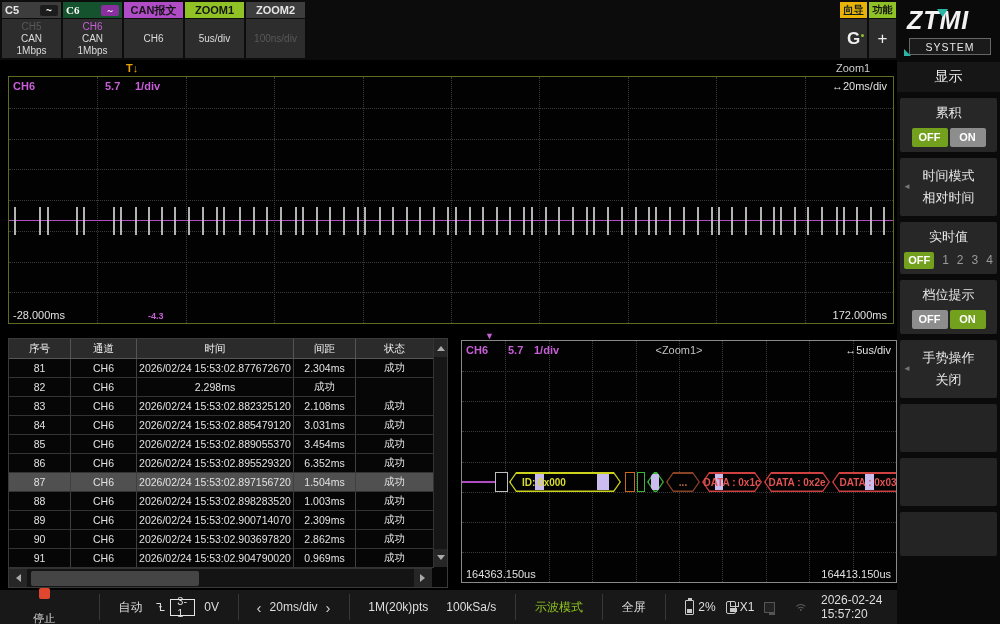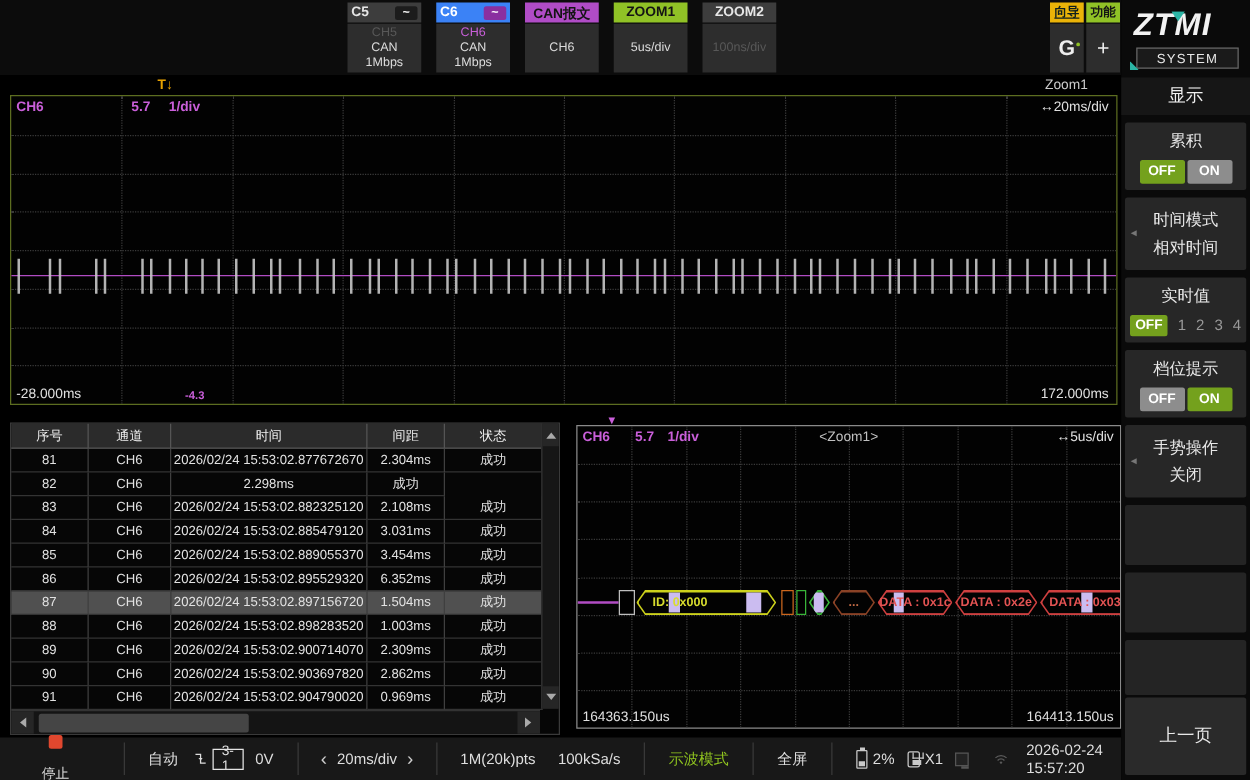--- a/index.html
+++ b/index.html
@@ -1,29 +1,29 @@
 <!DOCTYPE html>
 <html><head>
 <meta charset="utf-8">
 <style>
   * { margin:0; padding:0; box-sizing:border-box; }
   html,body { background:#000; }
   .screen { position:relative; width:1000px; height:624px; background:#000; overflow:hidden;
             font-family:"Liberation Sans", sans-serif; color:#ddd; }
 
   
-  .topbar { position:absolute; left:0; top:0; width:897px; height:60px; background:#0c0c0c; display:flex; gap:12px; padding:2px 0 0 2px;justify-content:center; }
+  .topbar { position:absolute; left:0; top:0; width:897px; height:60px; background:#0c0c0c; display:flex; gap:2px; padding:2px 0 0 2px; }
   .tab { width:59px; }
   .tab-header { height:16px; display:flex; align-items:center; justify-content:space-between; padding:0 3px; font-size:11px; font-weight:bold; }
   .tab-body { margin-top:1px; height:39px; background:#2d2d2d; display:flex; flex-direction:column; align-items:center; justify-content:center; font-size:10px; line-height:12px; color:#dcdcdc; }
   .wave-chip { width:18px; height:11px; border-radius:2px; display:flex; align-items:center; justify-content:center; font-size:10px; color:#fff; font-weight:bold; line-height:9px; }
   .dim { color:#585858; }
   .mag-text { color:#c95fd9; }
   .hdr-gray { background:#3d3d3d; color:#e6e6e6; }
-  .hdr-mag { background:#3b82f6; color:#fff; }
+  .hdr-mag { background:#14532d; color:#fff;font-family:Liberation Serif, serif; }
   .hdr-mag2 { background:#b04cc6; color:#141414; }
   .hdr-green { background:#90c226; color:#141414; }
   .hbtn-group { position:absolute; left:840px; top:2px; display:flex; gap:2px; }
   .hbtn { width:27px; }
   .hbtn .tab-body { font-size:17px; color:#eee; }
   .gdot { position:relative; font-weight:bold; }
   .gdot::after { content:""; position:absolute; right:-4px; top:1px; width:3px; height:3px; background:#90c226; border-radius:50%; }
 
   
   .sidebar { position:absolute; left:897px; top:0; width:103px; height:624px; background:#0a0a0a; }
@@ -536,18 +536,15 @@
     <div class="sbtn" style="height:58px;">
       <span class="arrow">◄</span>
       <span>手势操作</span>
       <span style="margin-top:-2px;">关闭</span>
     </div>
 
     <div class="empty-btn" style="height:48px;"></div>
     <div class="empty-btn" style="height:48px;"></div>
     <div class="empty-btn" style="height:44px;"></div>
 
-    <div class="prev-btn">
-      <span>上一页</span>
-    </div>
   </div>
 
 </div>
 
 </body></html>

